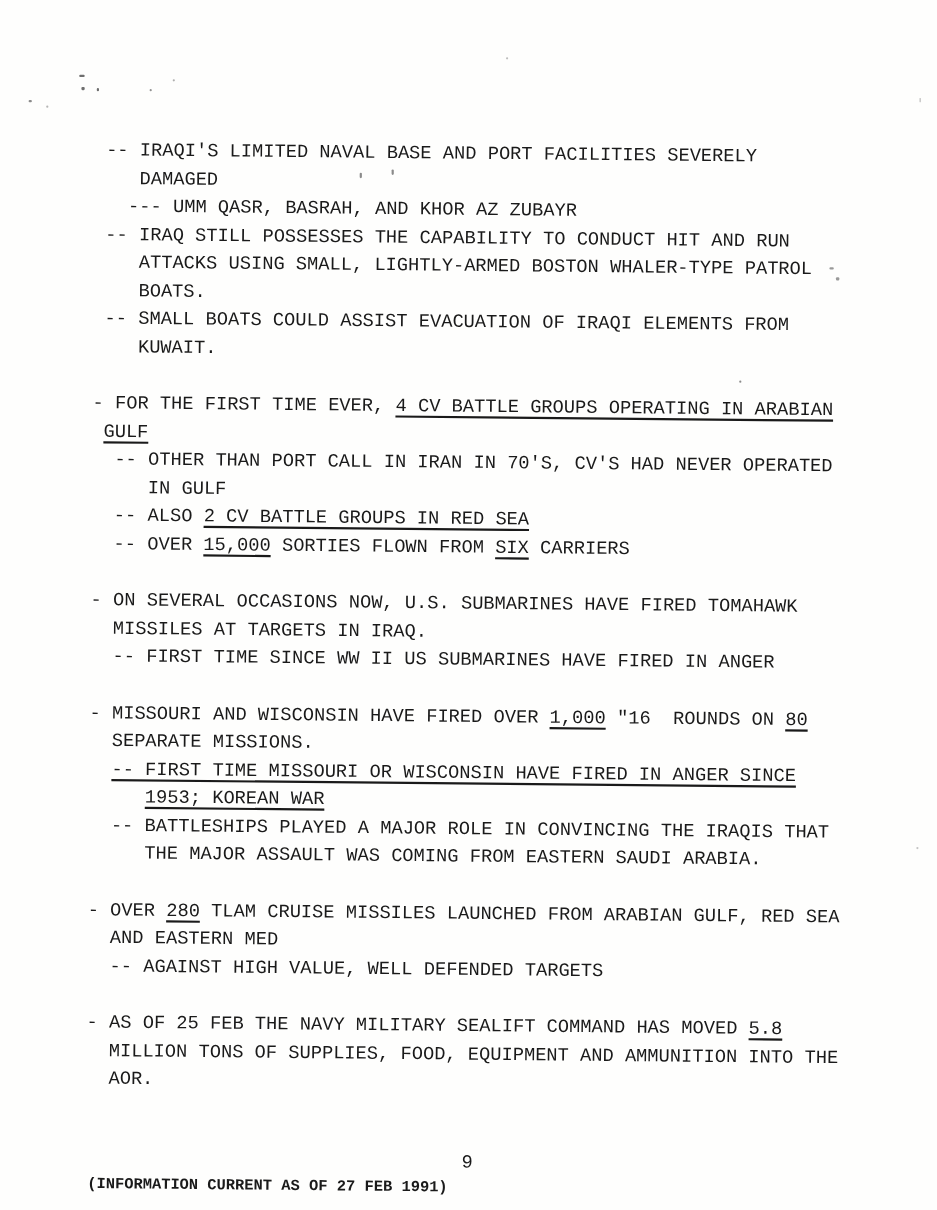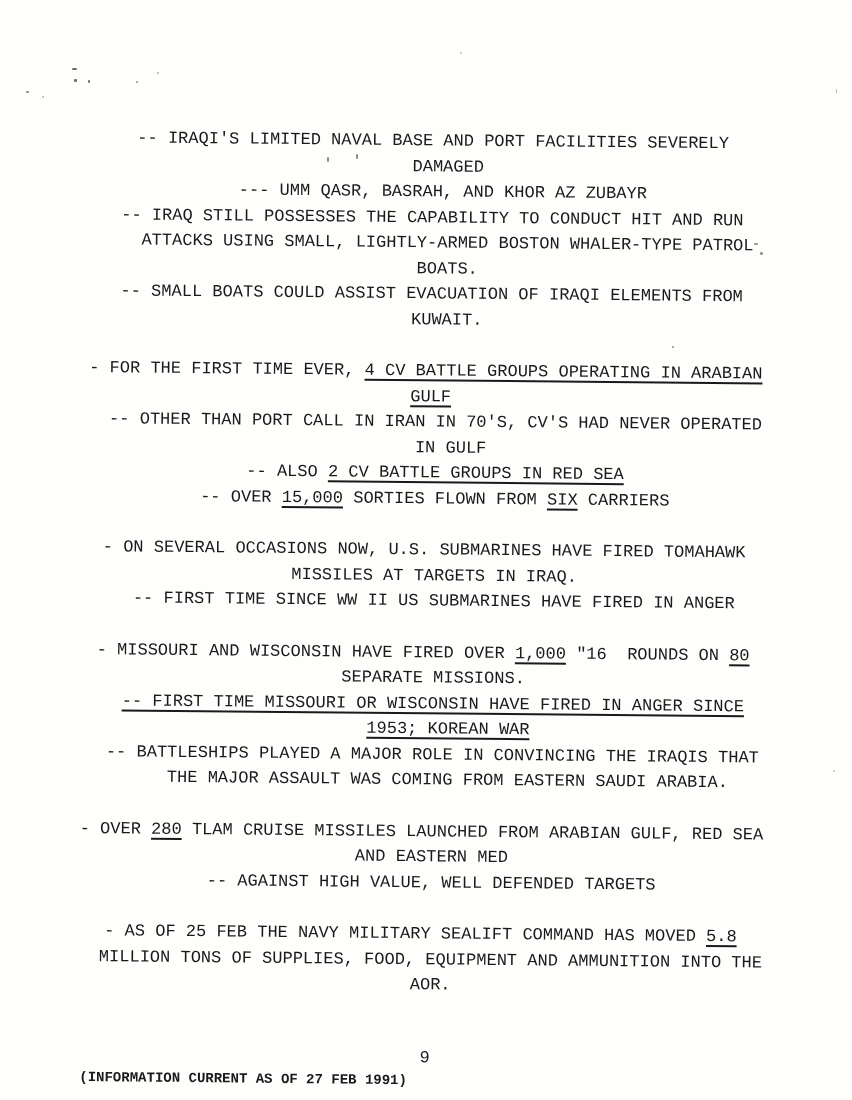--- a/index.html
+++ b/index.html
@@ -4,21 +4,20 @@
 <style>
   html,body{margin:0;padding:0;background:#e8e8e8;}
   .page{
     position:relative;
     width:852px;height:1100px;
     background:#fefefdff;
     background:#fefefd;
     overflow:hidden;
     font-family:"Liberation Mono","DejaVu Sans Mono",monospace;
     color:#1a1a1a;
-    text-align:center;
   }
   .content{
     position:absolute;inset:0;
     transform:rotate(0.55deg);
     transform-origin:84px 380px;
   }
   .text-col{
     position:absolute;left:84px;top:125px;
     font-size:17px;line-height:25.5px;
     white-space:pre;

